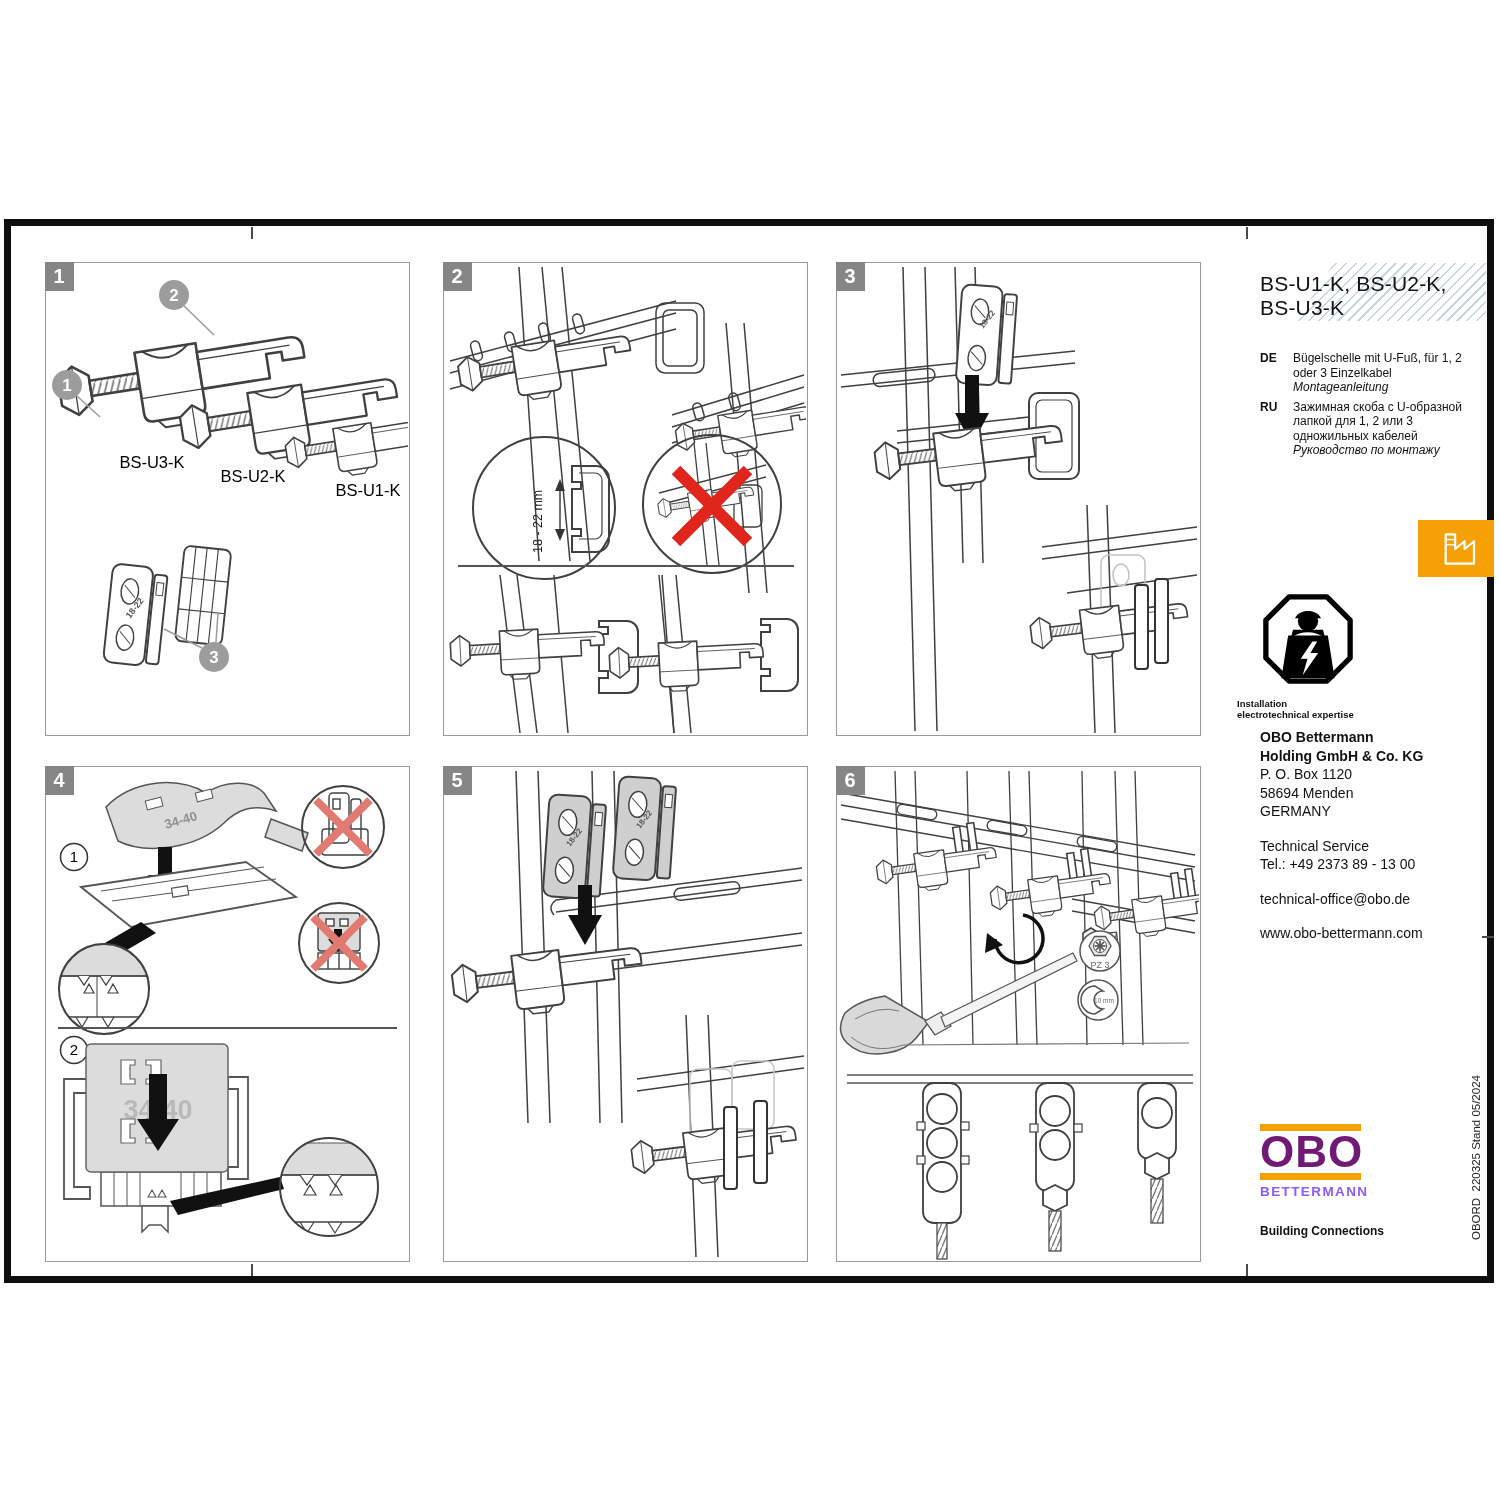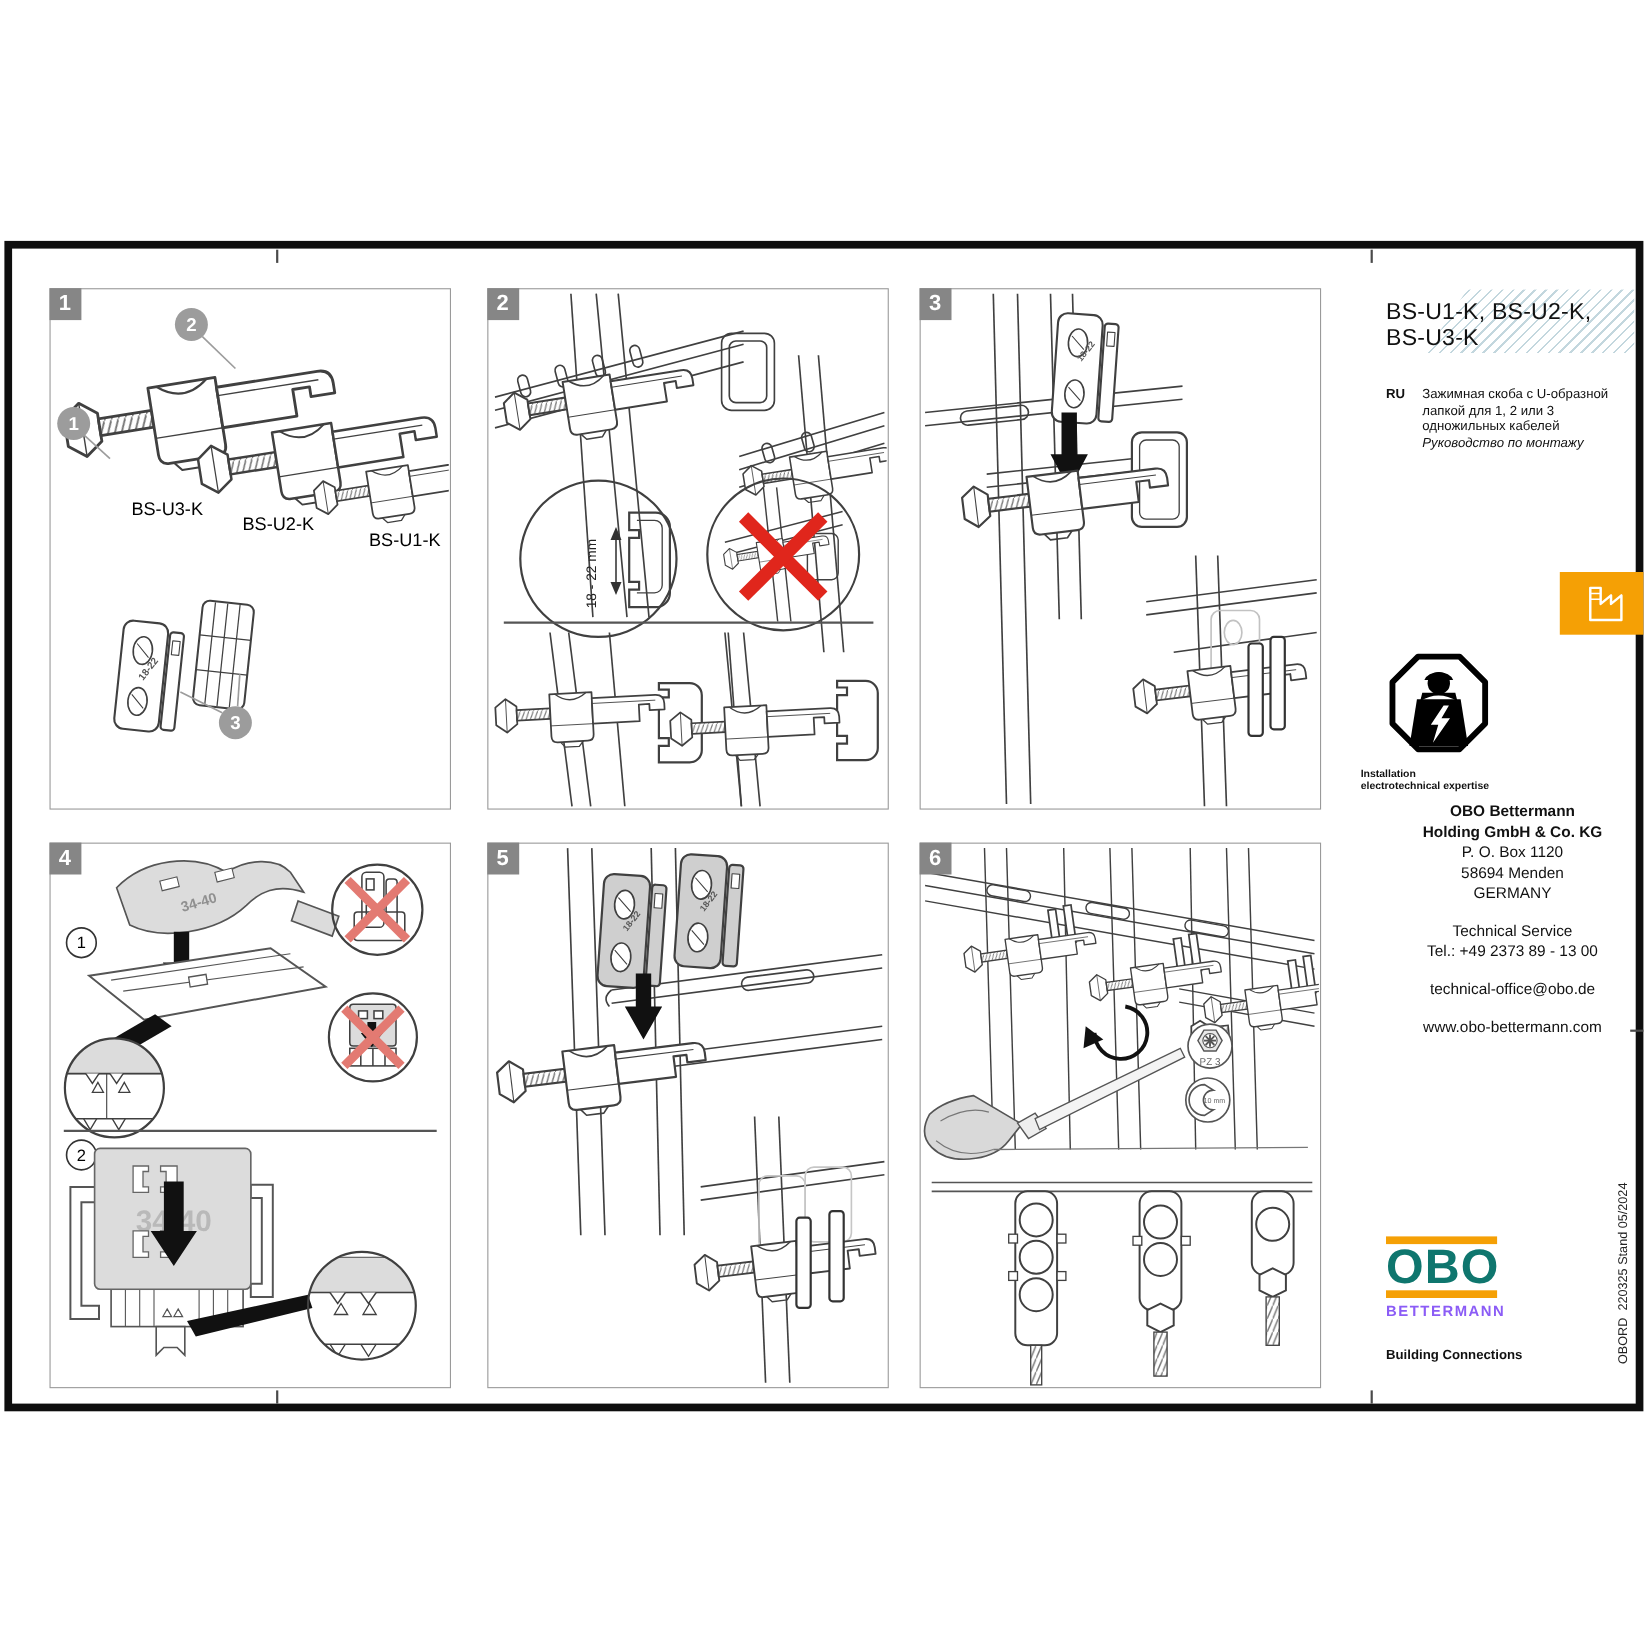--- a/index.html
+++ b/index.html
@@ -26,26 +26,26 @@
      line-height:24px;z-index:2;letter-spacing:.2px;}
   .langs{left:1260px;top:351px;width:222px;}
   .lang-row{display:grid;grid-template-columns:33px 1fr;font-size:12px;line-height:14.5px;
      margin-bottom:5px;}
   .lang-code{font-weight:bold;}
   .lang-note{font-style:italic;}
   .factory-box{left:1418px;top:520px;width:76px;height:57px;background:#F5A005;
      display:flex;align-items:center;justify-content:center;}
   .expertise-caption{left:1237px;top:698px;width:144px;text-align:left;font-size:9.5px;
      font-weight:bold;line-height:11px;}
-  .company{left:1260px;top:728px;width:230px;font-size:14px;line-height:18.5px;text-align:center;}
+  .company{left:1260px;top:728px;width:230px;font-size:14px;line-height:18.5px;}
   .company .b{font-weight:bold;}
   .gap16{height:16px;}
   .logo{left:1260px;top:1124px;width:110px;}
   .logo-bar{width:101px;height:7px;background:#F5A005;}
-  .logo-obo{font-size:44px;font-weight:bold;color:#0f766e;line-height:40px;
+  .logo-obo{font-size:44px;font-weight:bold;color:#701a75;line-height:40px;
      letter-spacing:1px;margin:1px 0 1px 0;}
   .logo-sub{font-size:13.5px;font-weight:bold;letter-spacing:1.4px;color:#8b5cf6;margin-top:4px;}
   .tagline{left:1260px;top:1224px;font-size:12px;font-weight:bold;}
   .doc-code{left:1470px;top:1240px;transform:rotate(-90deg);transform-origin:0 0;
      font-size:11.5px;color:#222;white-space:pre;}
 </style>
 </head>
 <body>
 
 <svg width="0" height="0" style="position:absolute" aria-hidden="true">
@@ -479,20 +479,25 @@
 </div>
 
 <div class="abs title-hatch"></div>
 <div class="abs prod-title">
   <div>BS-U1-K, BS-U2-K,</div>
   <div>BS-U3-K</div>
 </div>
 
 <div class="abs langs">
   <div class="lang-row">
+    <span class="lang-code">DE</span>
+    <span><span>Bügelschelle mit U-Fuß, für 1, 2 oder 3 Einzelkabel</span><br>
+    <span class="lang-note">Montageanleitung</span></span>
+  </div>
+  <div class="lang-row">
     <span class="lang-code">RU</span>
     <span><span>Зажимная скоба с U-образной лапкой для 1, 2 или 3 одножильных кабелей</span><br>
     <span class="lang-note">Руководство по монтажу</span></span>
   </div>
 </div>
 
 <div class="abs factory-box">
   <svg width="48" height="44" viewBox="0 0 56 50">
     <path d="M16,8 h11 v17 l11,-9 v9 l11,-9 v26 h-33 z" fill="none" stroke="#fff" stroke-width="2.6" stroke-linejoin="round"></path>
     <line x1="16" y1="14" x2="27" y2="14" stroke="#fff" stroke-width="1.6"></line>

